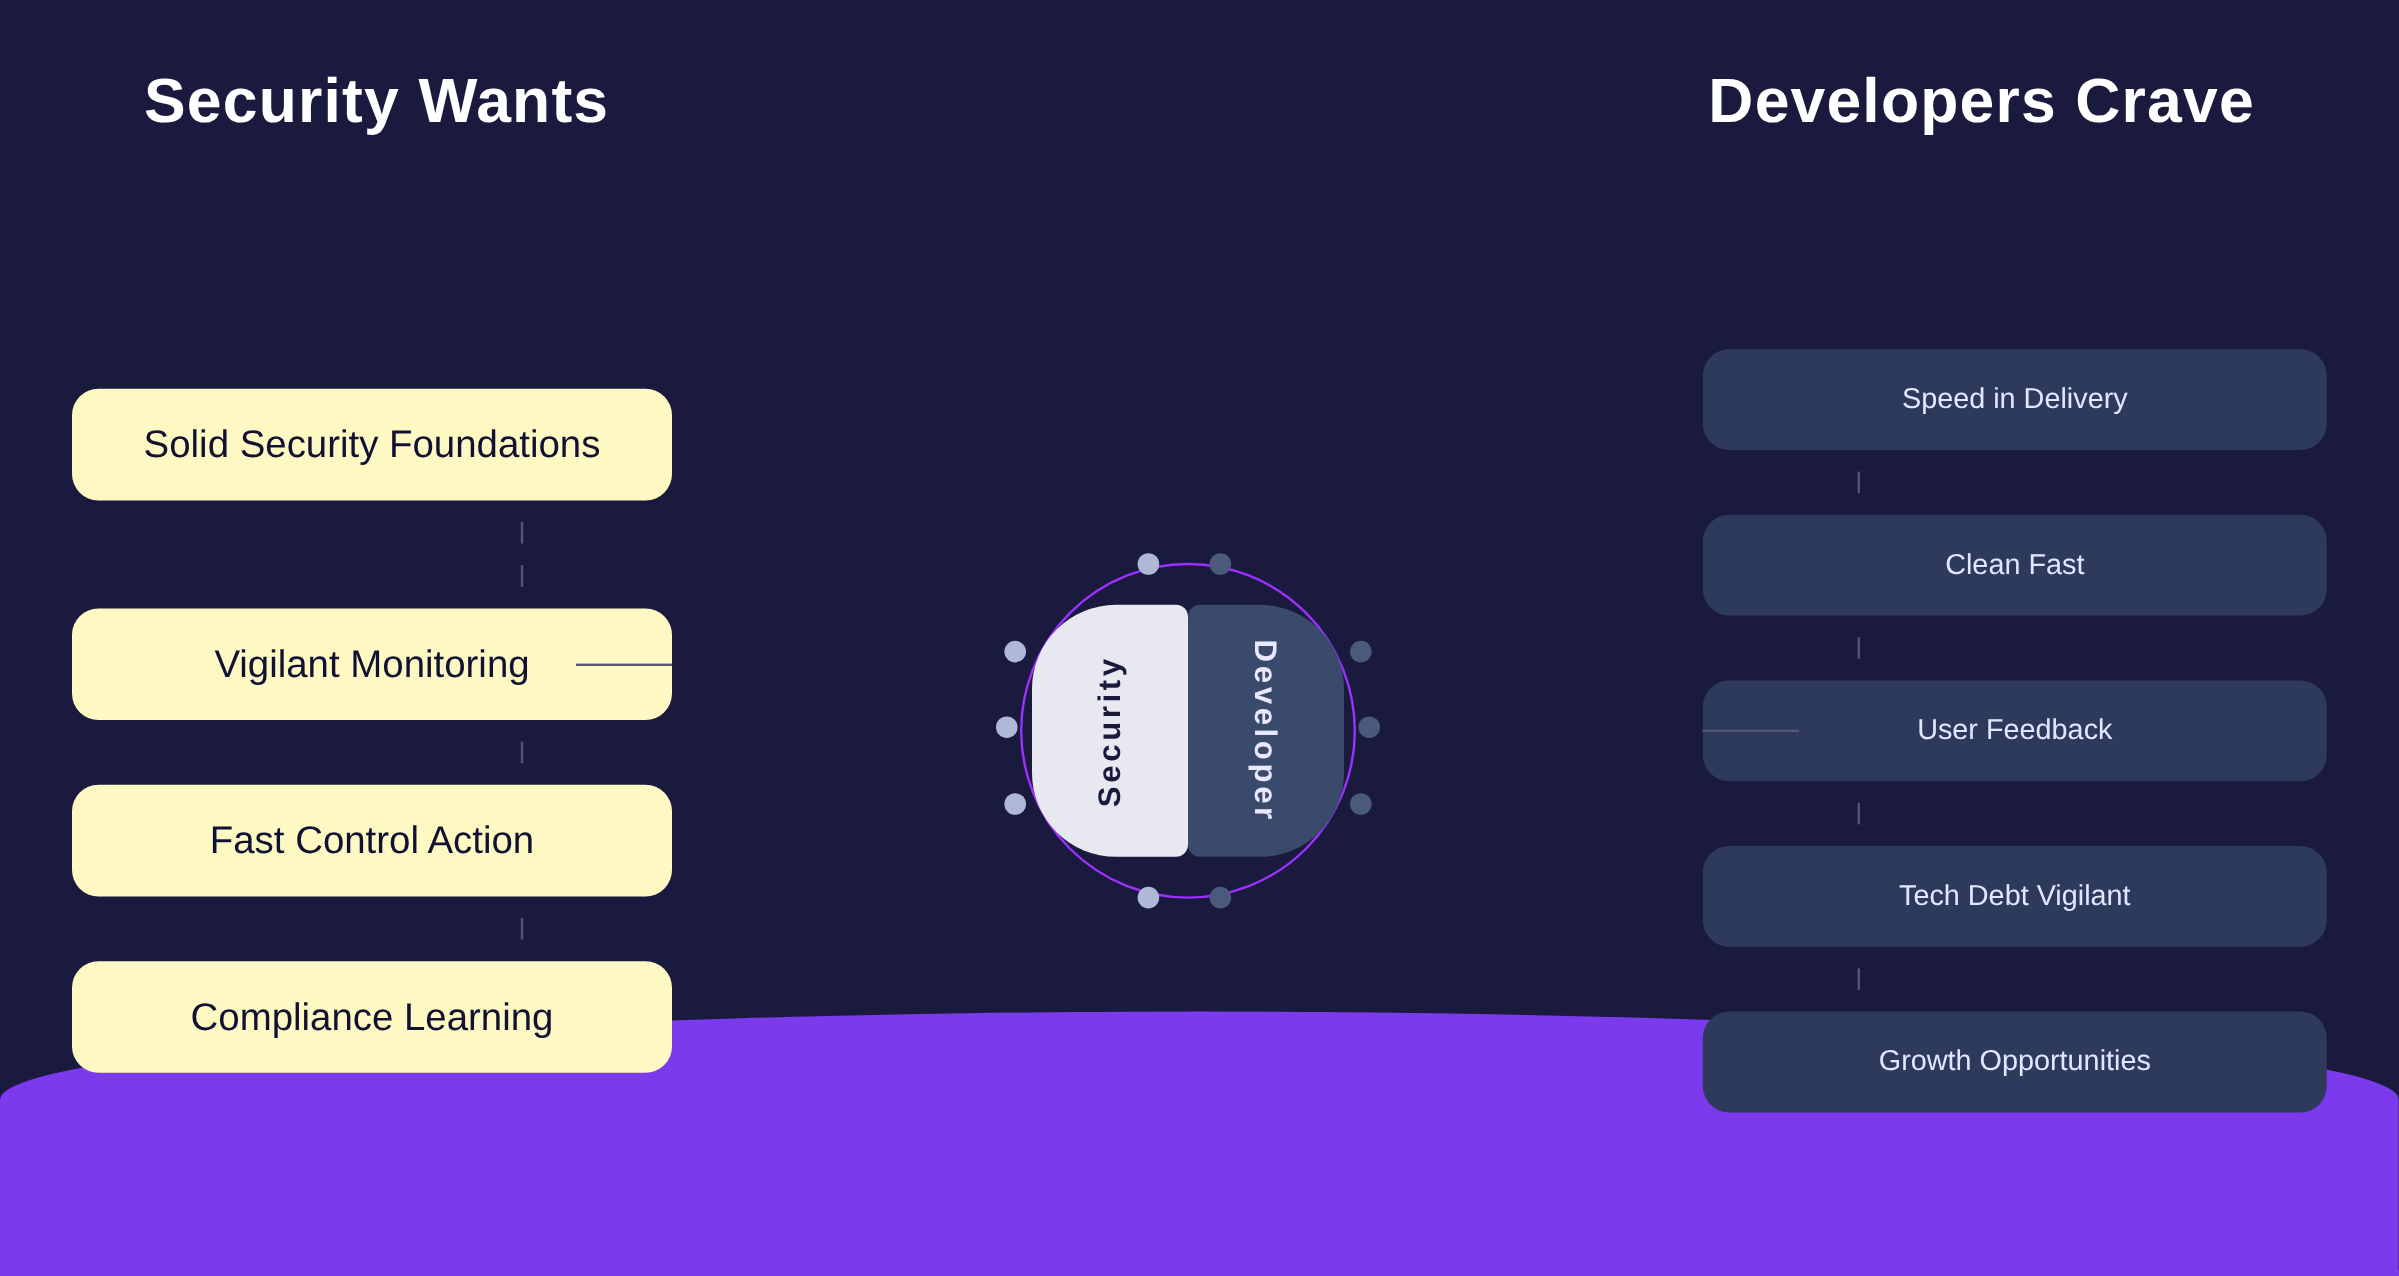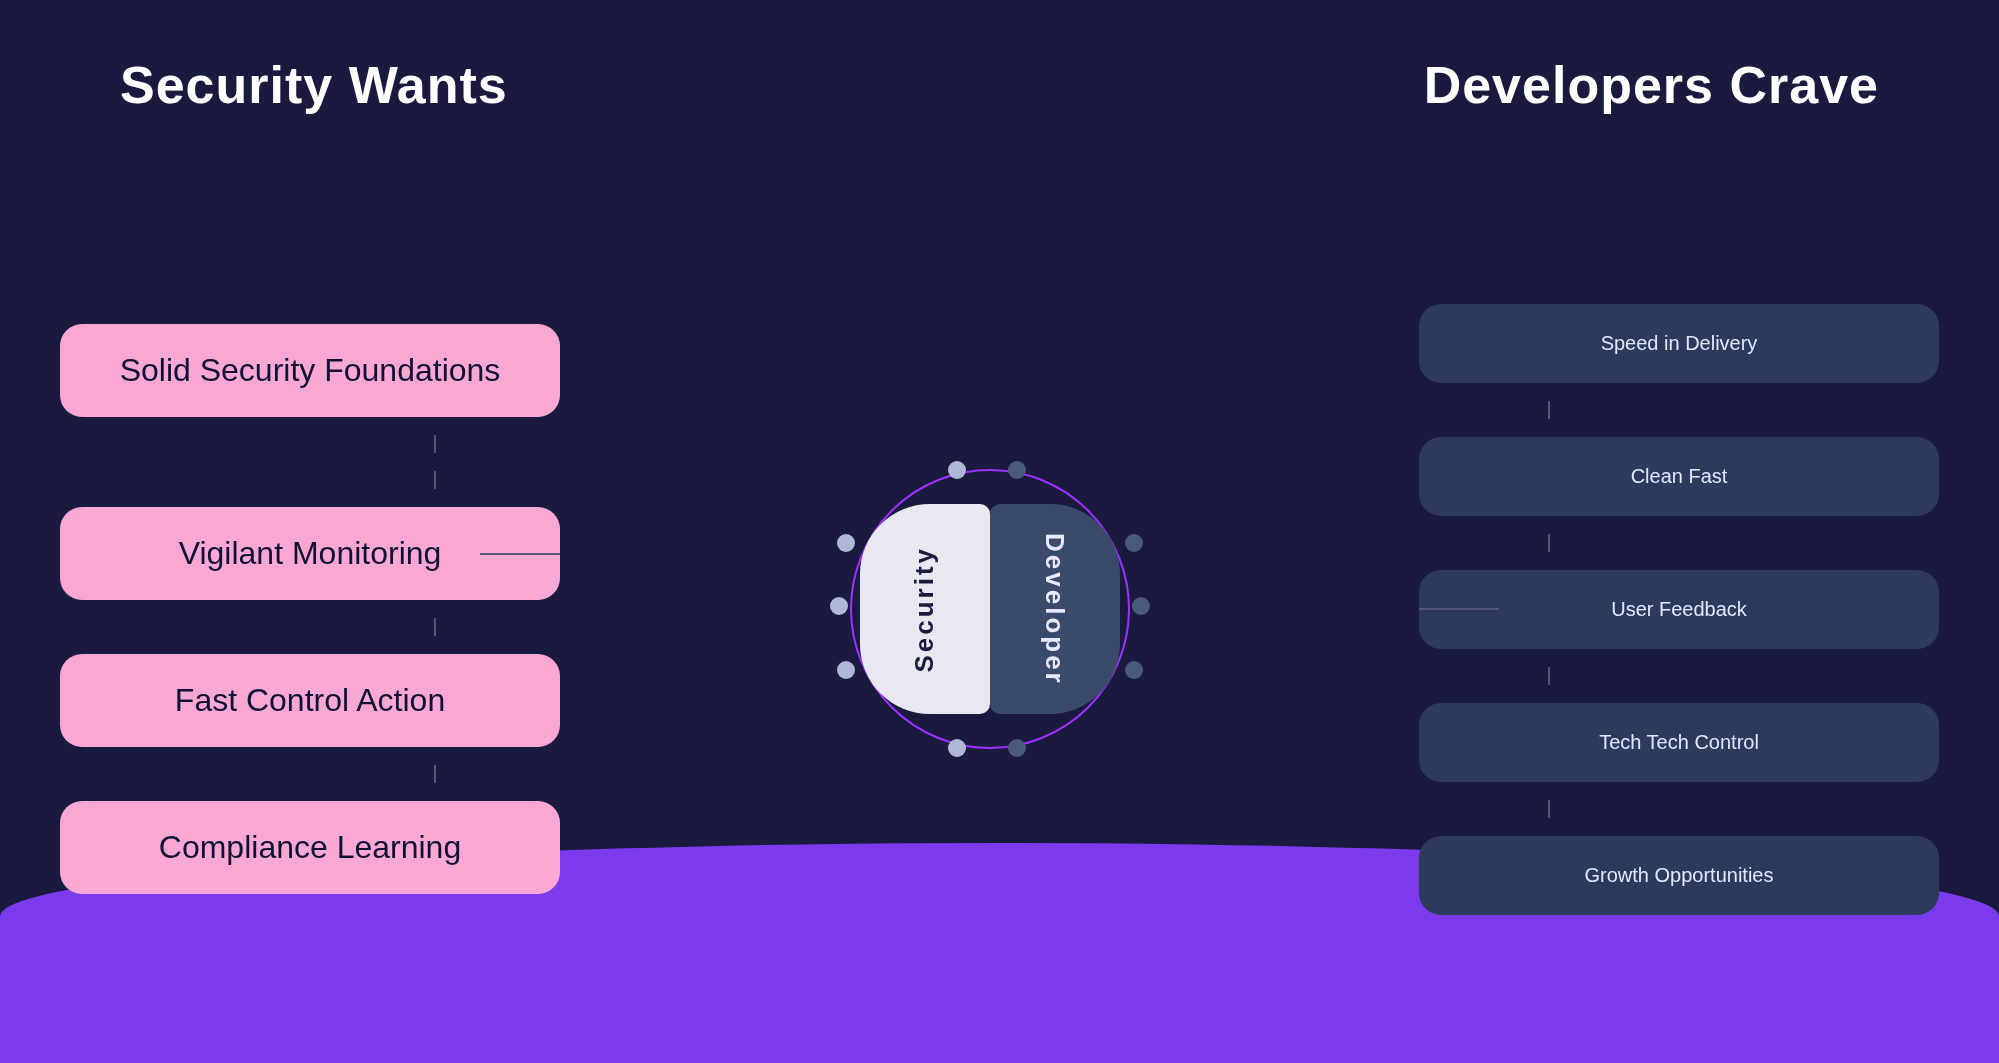--- a/index.html
+++ b/index.html
@@ -62,21 +62,21 @@
 
     
     .left-column {
       display: flex;
       flex-direction: column;
       gap: 18px;
       width: 500px;
     }
 
     .security-card {
-      background: #f9a8d4;
+      background: #fef9c3;
       border-radius: 22px;
       padding: 28px 40px;
       font-size: 32px;
       font-weight: 500;
       color: #111133;
       text-align: center;
       position: relative;
     }
 
     
@@ -93,21 +93,21 @@
       display: flex;
       flex-direction: column;
       gap: 18px;
       width: 520px;
     }
 
     .dev-card {
       background: #2d3a5c;
       border-radius: 22px;
       padding: 28px 28px;
-      font-size: 20px;
+      font-size: 24px;
       font-weight: 500;
       color: #e0e8ff;
       text-align: center;
       position: relative;
     }
 
     
     .connector-right {
       width: 2px;
       height: 18px;
@@ -300,21 +300,21 @@
       </div>
       <div class="connector-right"></div>
 
       <div class="dev-card" style="position:relative;">
         <div class="h-line-right"></div>
         <span>User Feedback</span>
       </div>
       <div class="connector-right"></div>
 
       <div class="dev-card">
-        <span>Tech Tech Control</span>
+        <span>Tech Debt Vigilant</span>
       </div>
       <div class="connector-right"></div>
 
       <div class="dev-card">
         <span>Growth Opportunities</span>
       </div>
 
     </div>
 
   </div>

